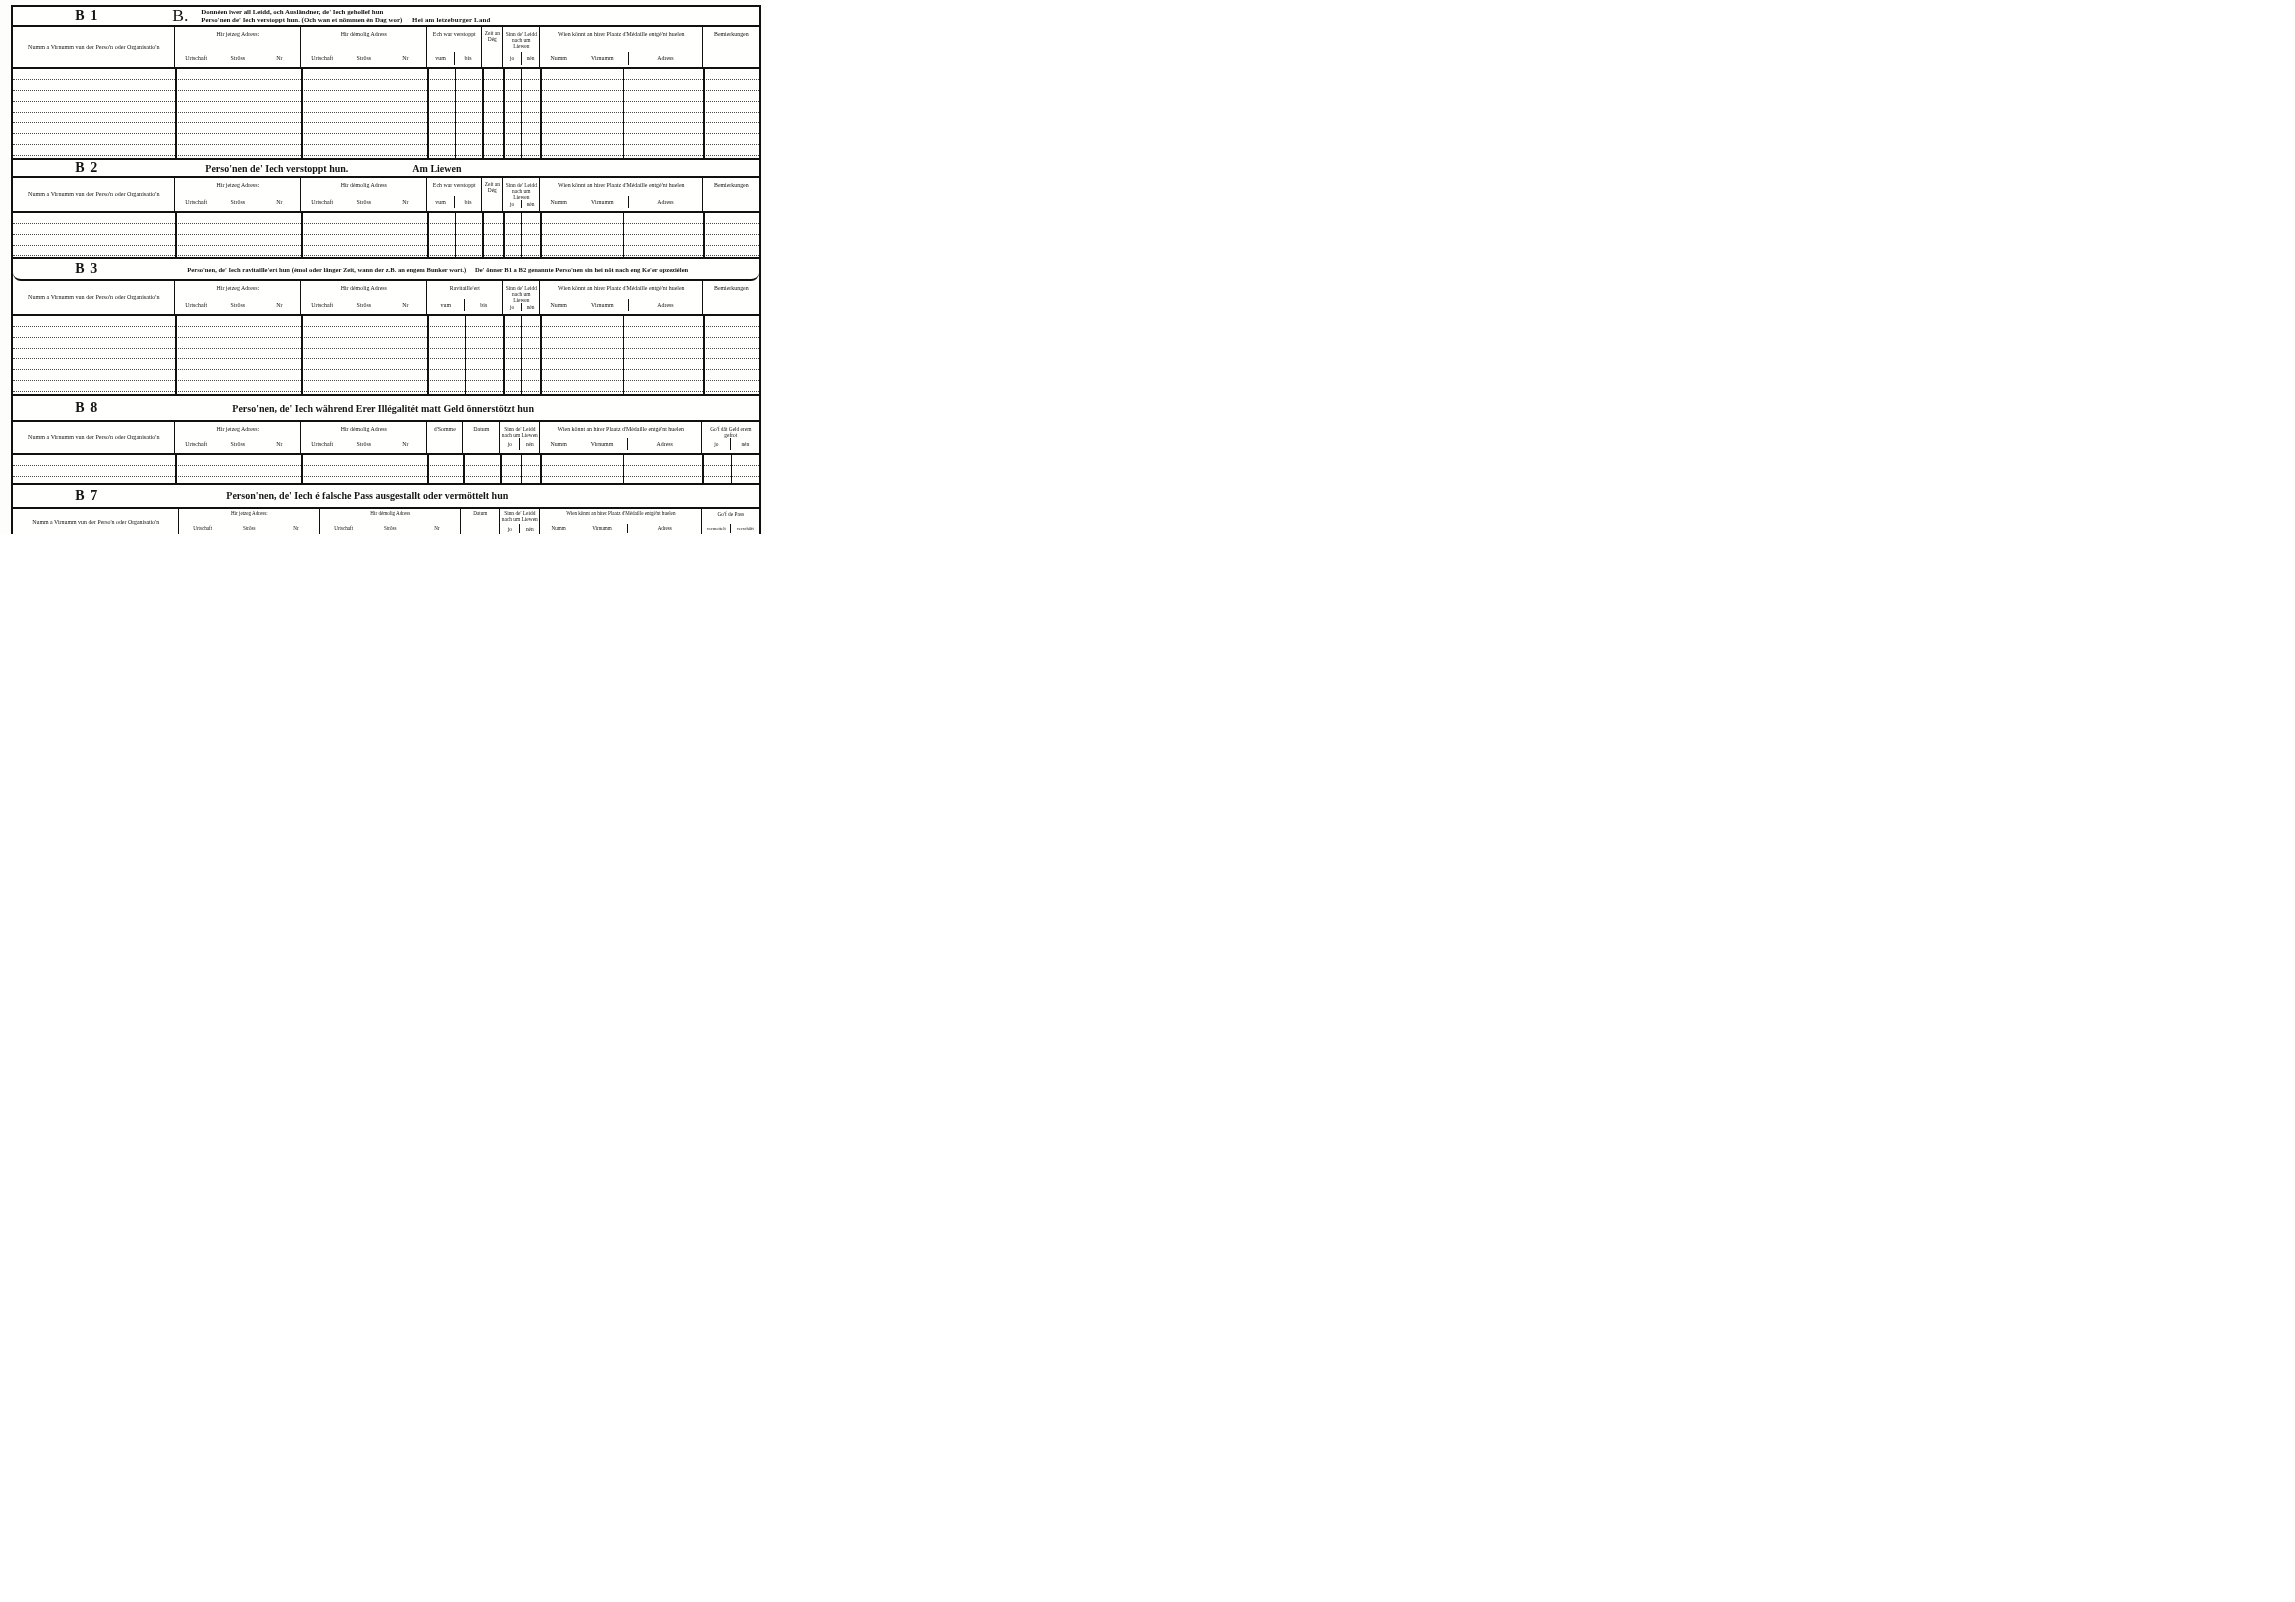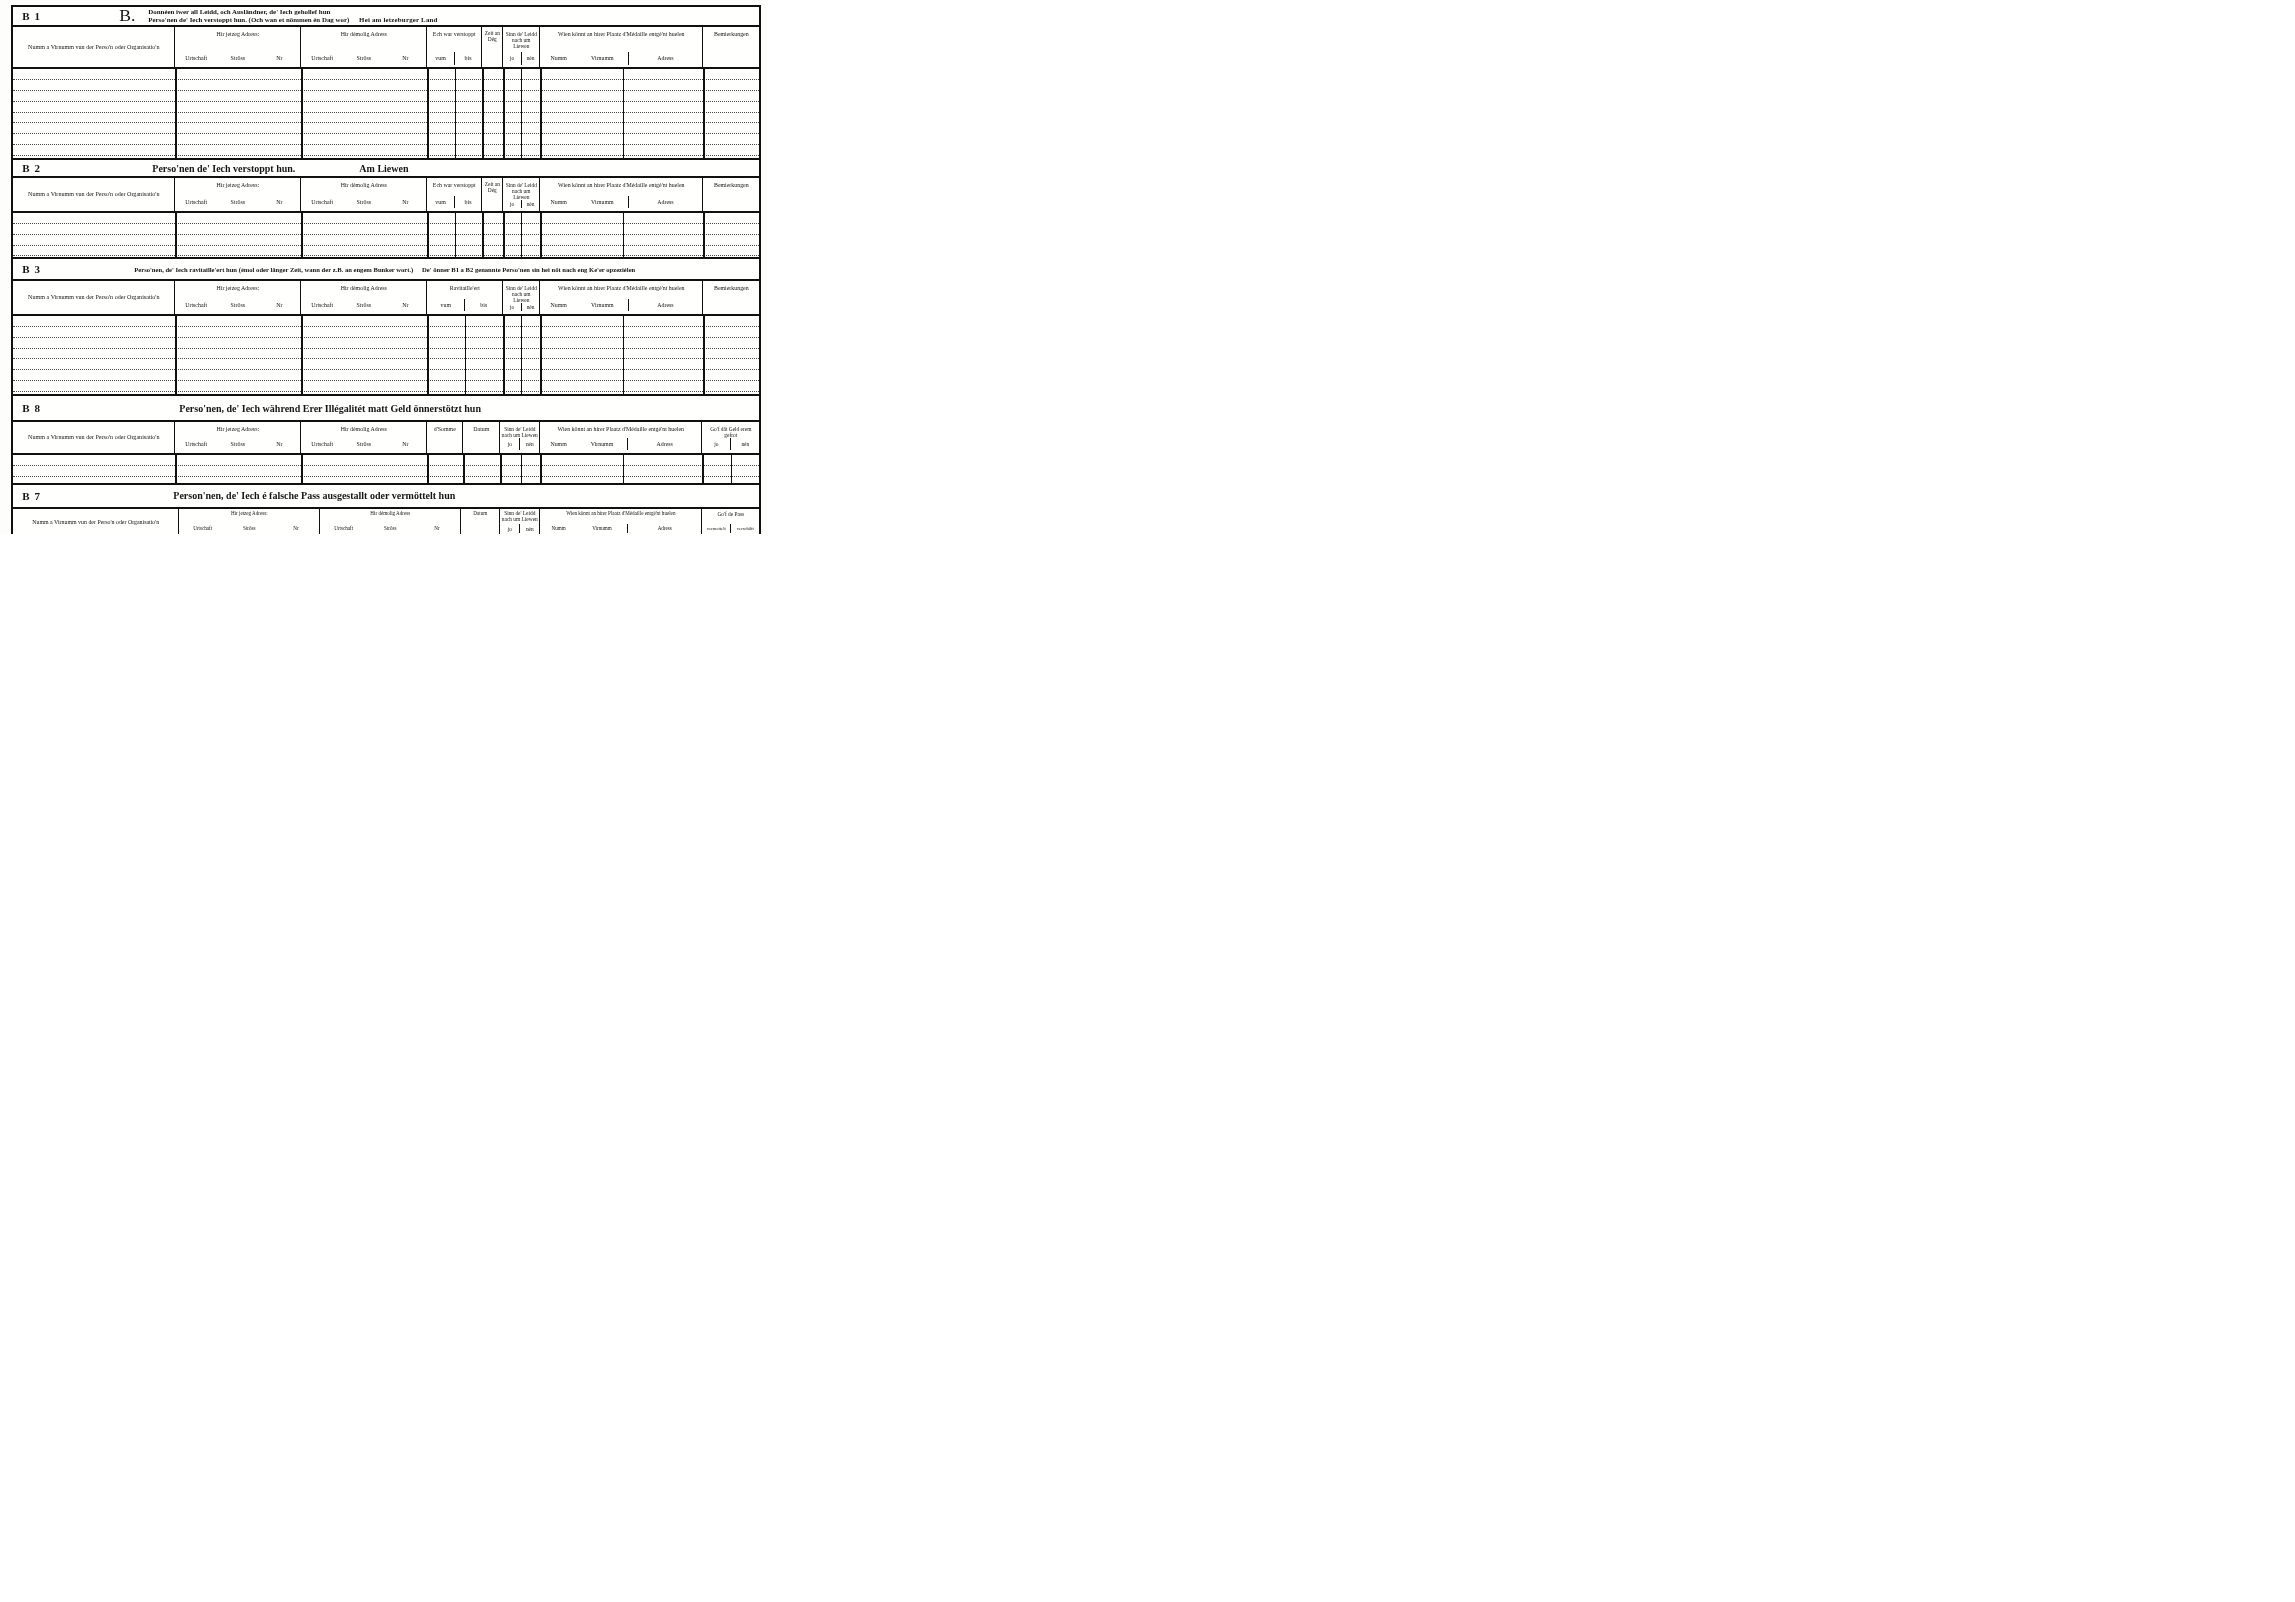--- a/index.html
+++ b/index.html
@@ -3,21 +3,21 @@
 <meta charset="utf-8">
 <style>
   html,body{margin:0;padding:0;background:#ffffff;}
   .page{position:relative;width:765px;height:534px;background:#fdfdfc;
         font-family:"Liberation Serif","DejaVu Serif",serif;color:#141414;overflow:hidden;}
   .sheet{position:absolute;left:11.3px;top:4.9px;width:746px;border:2.4px solid #101010;
          box-sizing:content-box;background:#fffffe;}
   
   .titleband{position:relative;display:flex;align-items:center;border-bottom:2px solid #101010;
              font-weight:700;}
-  .sec-label{flex:none;width:69px;font-size:11px;font-weight:700;padding-left:9px;letter-spacing:1px;}
+  .sec-label{flex:none;width:69px;font-size:14px;font-weight:700;padding-left:22px;letter-spacing:1px;margin-left:40px;}
   .bigletter{flex:none;font-size:17.6px;font-weight:400;line-height:1;margin-left:28px;width:29px;}
   .t-lines{font-size:6.9px;line-height:8.3px;}
   .t-suffix{margin-left:9.8px;letter-spacing:0.2px;}
   .t-single{font-size:10px;}
   
   .hdr{display:flex;border-bottom:2px solid #101010;font-size:5.9px;line-height:1.12;text-align:center;}
   .hc{flex:none;box-sizing:border-box;border-right:1.5px solid #101010;display:flex;flex-direction:column;}
   .hc:last-child{border-right:none;}
   .hc-name{justify-content:center;align-items:center;font-size:6.1px;padding:0 5.9px;}
   .hc-top{flex:1;padding-top:3.4px;display:flex;justify-content:center;align-items:flex-start;}
@@ -226,21 +226,21 @@
         <div class="vline" style="left: 414px; width: 1.5px;"></div>
         <div class="vline" style="left: 442px; width: 0.5px;"></div>
         <div class="vline" style="left: 469px; width: 1.5px;"></div>
         <div class="vline" style="left: 490px; width: 1.5px;"></div>
         <div class="vline" style="left: 508px; width: 0.5px;"></div>
         <div class="vline" style="left: 527px; width: 1.5px;"></div>
         <div class="vline" style="left: 610px; width: 0.5px;"></div>
         <div class="vline" style="left: 690px; width: 1.5px;"></div>
       </div>
 
-  <div class="titleband" style="height:20px;">
+  <div class="titleband" style="height:20px;border-radius:8px;">
     <div class="sec-label">B 3</div>
     <div class="t-single" style="margin-left:43px;font-size:6.6px;">Perso'nen, de' Iech ravitaille'ert hun (émol oder länger Zeit, wann der z.B. an engem Bunker wort.)</div>
     <div class="t-single" style="margin-left:8.8px;font-size:6.6px;">De' önner B1 a B2 genannte Perso'nen sin hei nöt nach eng Ke'er opzeziélen</div>
   </div>
   <div class="hdr h68">
     <div class="hc hc-name w330">
           <span>Numm a Virnumm vun der Perso'n oder Organisatio'n</span>
         </div>
     <div class="hc w258">
       <div class="hc-top">

